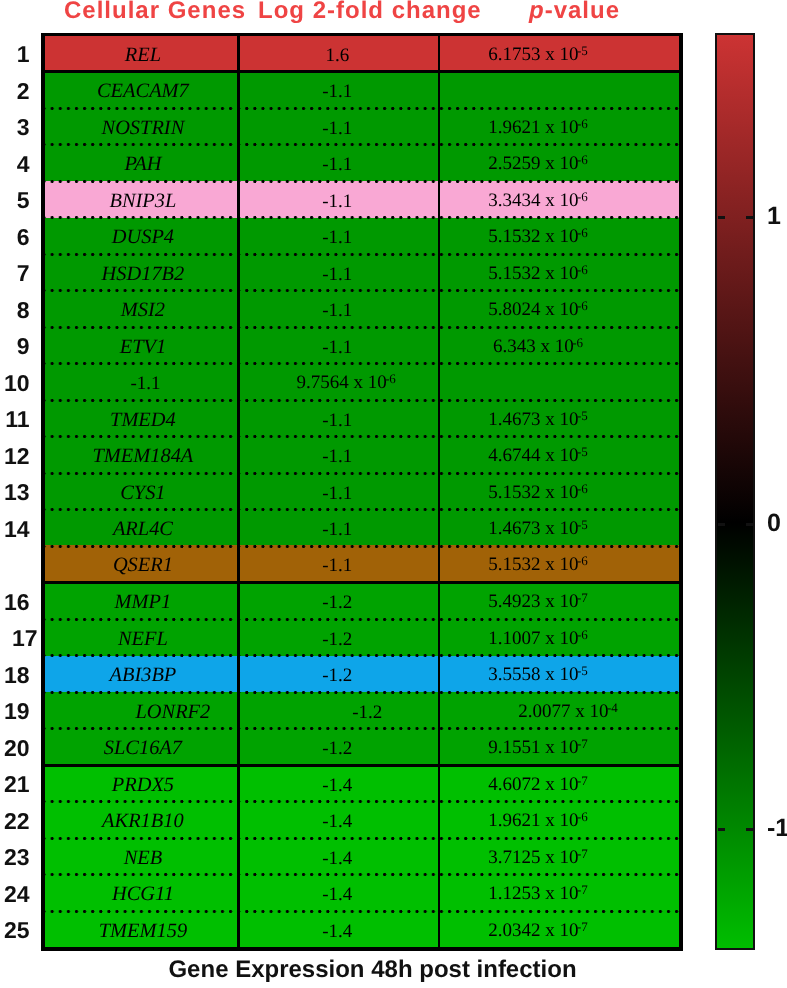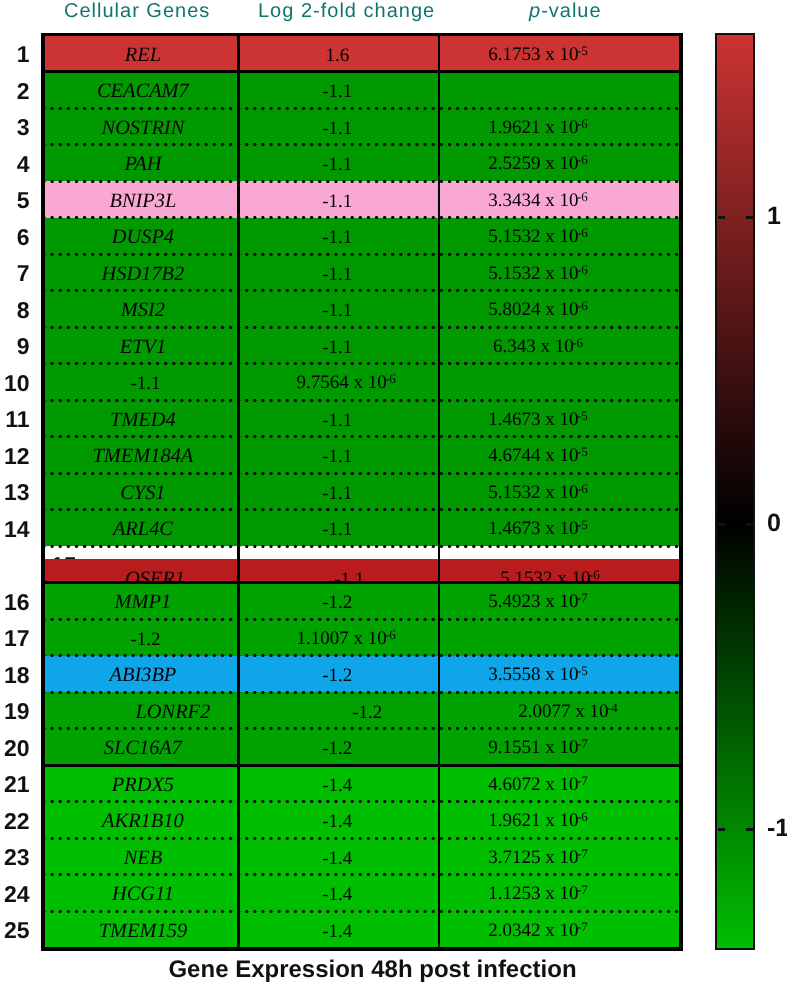--- a/index.html
+++ b/index.html
@@ -10,24 +10,24 @@
   }
   body { position: relative; font-family: "Liberation Sans", sans-serif;
     -webkit-font-smoothing: antialiased; text-rendering: geometricPrecision; }
 
   #figure { position: absolute; left: 0; top: 0; width: 787px; height: 988px; }
 
   
   .col-header {
     position: absolute;
     font-family: "Liberation Sans", sans-serif;
-    font-weight: normal;
-    font-size: 20px;
+    font-weight: bold;
+    font-size: 24px;
     letter-spacing: 1.0px;
-    color: #0f766e;
+    color: #ef4444;
     white-space: nowrap;
     line-height: 20px;
   }
   #hdr-genes  { left: 64px;  top: 1px; }
   #hdr-log2   { left: 258px; top: 1px; }
   #hdr-pval   { left: 529px; top: 1px; }
   #hdr-pval i { font-style: italic; }
 
   
   .rownum {
@@ -154,21 +154,21 @@
       <div class="rownum" style="top: 261.45px;">7</div>
       <div class="rownum" style="top: 297.95px;">8</div>
       <div class="rownum" style="top: 334.45px;">9</div>
       <div class="rownum" style="top: 370.95px;">10</div>
       <div class="rownum" style="top: 407.45px;">11</div>
       <div class="rownum" style="top: 443.95px;">12</div>
       <div class="rownum" style="top: 480.45px;">13</div>
       <div class="rownum" style="top: 516.95px;">14</div>
       <div class="rownum" style="top: 553.45px; margin-left: 47px;">15</div>
       <div class="rownum" style="top: 589.95px;">16</div>
-      <div class="rownum" style="top: 626.45px;">17</div>
+      <div class="rownum" style="top: 626.45px; padding-left: 8px;">17</div>
       <div class="rownum" style="top: 662.95px;">18</div>
       <div class="rownum" style="top: 699.45px;">19</div>
       <div class="rownum" style="top: 735.95px;">20</div>
       <div class="rownum" style="top: 772.45px;">21</div>
       <div class="rownum" style="top: 808.95px;">22</div>
       <div class="rownum" style="top: 845.45px;">23</div>
       <div class="rownum" style="top: 881.95px;">24</div>
       <div class="rownum" style="top: 918.45px;">25</div>
     </div>
   <div id="table">
@@ -313,21 +313,21 @@
         <div class="cell c-gene">
           <span class="txt">ARL4C</span>
         </div>
         <div class="cell c-log2">
           <span class="txt">-1.1</span>
         </div>
         <div class="cell c-pval">
           <span class="txt"><span>1.4673 x 10</span><span class="sup">-5</span></span>
         </div>
       </div>
-      <div class="row" style="top: 524px; height: 36.5px; background: #b91c1c; padding-left: 12px;">
+      <div class="row" style="top: 510px; height: 36.5px; background: #a16207;">
         <div class="cell c-gene">
           <span class="txt">QSER1</span>
         </div>
         <div class="cell c-log2">
           <span class="txt">-1.1</span>
         </div>
         <div class="cell c-pval">
           <span class="txt"><span>5.1532 x 10</span><span class="sup">-6</span></span>
         </div>
       </div>
@@ -336,20 +336,23 @@
           <span class="txt">MMP1</span>
         </div>
         <div class="cell c-log2">
           <span class="txt">-1.2</span>
         </div>
         <div class="cell c-pval">
           <span class="txt"><span>5.4923 x 10</span><span class="sup">-7</span></span>
         </div>
       </div>
       <div class="row" style="top: 584px; height: 36.5px; background: rgb(0, 163, 0);">
+        <div class="cell c-gene">
+          <span class="txt">NEFL</span>
+        </div>
         <div class="cell c-log2">
           <span class="txt">-1.2</span>
         </div>
         <div class="cell c-pval">
           <span class="txt"><span>1.1007 x 10</span><span class="sup">-6</span></span>
         </div>
       </div>
       <div class="row" style="top: 620.5px; height: 36.5px; background: #0ea5e9;">
         <div class="cell c-gene">
           <span class="txt">ABI3BP</span>

